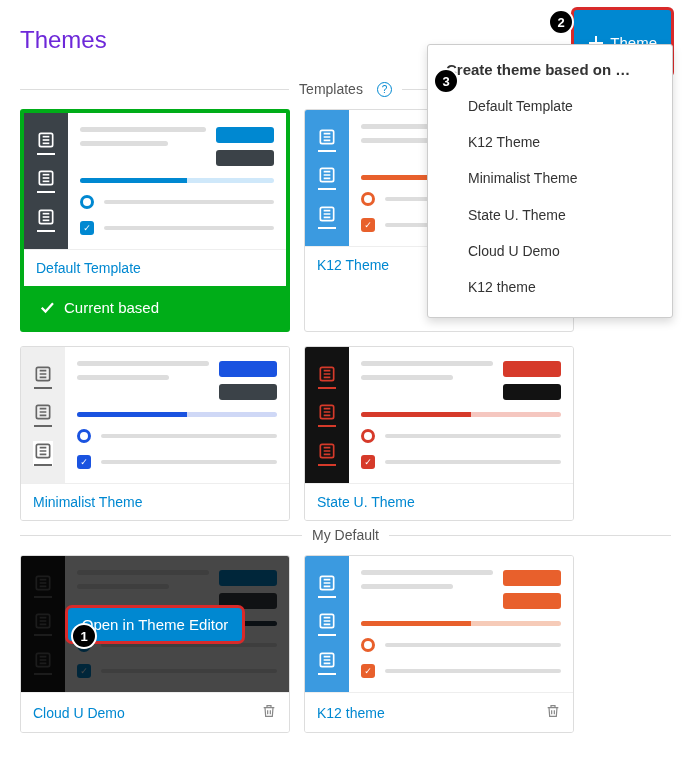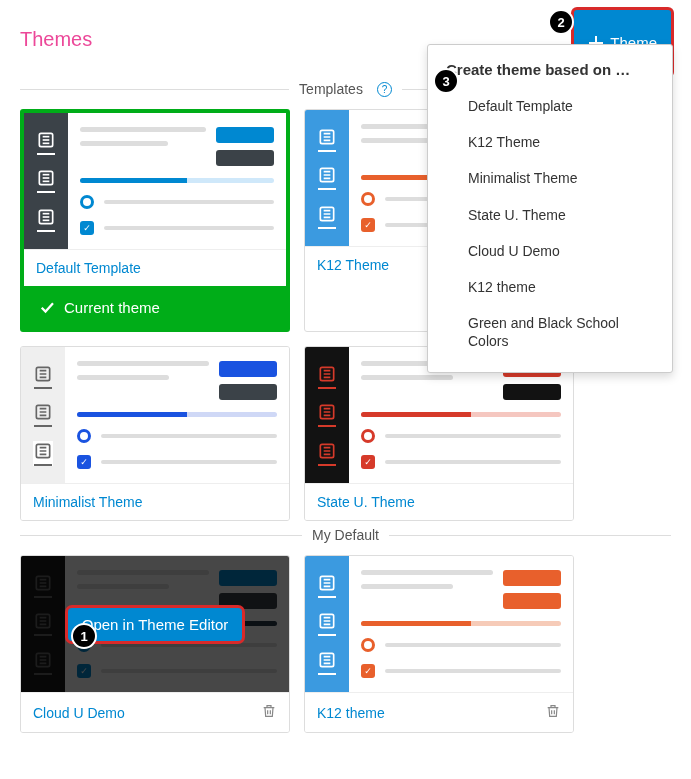--- a/index.html
+++ b/index.html
@@ -1,17 +1,17 @@
 <!DOCTYPE html>
 <html><head>
 <meta charset="utf-8">
 <style>
 * { box-sizing: border-box; margin: 0; padding: 0; }
 body { font-family: -apple-system, "Helvetica Neue", Arial, sans-serif; background: #fff; width: 691px; padding: 10px 20px 20px 20px; color: #333; font-size: 14px; }
-.page-title { font-size: 20px; font-weight: 400; color: #ec4899; margin: 10px 8px 16px 0; }
+.page-title { font-size: 24px; font-weight: 400; color: #6d28d9; margin: 10px 8px 16px 0; }
 .header-row { display: flex; justify-content: space-between; align-items: center; }
 .theme-btn { display: flex; align-items: center; gap: 6px; background: #0088d1; color: #fff; border: none; padding: 24px 14px; border-radius: 3px; font-size: 15px; cursor: pointer; box-shadow: 0 0 0 3px #d82a2a; }
 .theme-btn svg { width: 16px; height: 16px; }
 .section-label { display: flex; align-items: center; gap: 10px; margin: 6px 0 12px 0; color: #555; font-size: 14px; }
 .section-label::before, .section-label::after { content: ""; flex: 1; height: 1px; background: #ddd; }
 .help-icon { width: 15px; height: 15px; border: 1px solid #0088d1; border-radius: 50%; color: #0088d1; font-size: 10px; display: inline-flex; align-items: center; justify-content: center; margin-left: -4px; }
 .grid { display: flex; flex-wrap: wrap; gap: 14px; position: relative; }
 .card { width: 270px; border: 1px solid #ddd; border-radius: 3px; background: #fff; overflow: hidden; position: relative; }
 .card.current { border: 4px solid #00ad18; }
 .preview { display: flex; height: 136px; }
@@ -128,21 +128,21 @@
 
     </div>
     <div class="card-footer">
       <span class="name">Default Template</span>
 
     </div>
     <div class="current-label">
         <svg viewBox="0 0 24 24" width="18" height="18" fill="none" stroke="#fff" stroke-width="3">
           <polyline points="5 13 10 18 20 7"></polyline>
         </svg>
-        <span>Current theme</span>
+        <span>Current based</span>
       </div>
   </div>
     <div class="card">
     <div class="preview" style="position:relative">
       <div class="sidebar" style="background:#3b9ae0">
           <div class="sidebar-item" style="">
             <svg viewBox="0 0 24 24" fill="none" stroke="#ffffff" stroke-width="2">
               <rect x="4" y="4" width="16" height="16" rx="2"></rect>
               <line x1="8" y1="8" x2="16" y2="8"></line>
               <line x1="8" y1="12" x2="16" y2="12"></line>
@@ -472,15 +472,14 @@
 
 <div class="dropdown">
   <div class="dropdown-title">Create theme based on …</div>
   <div id="dropdown-items">
       <div class="dropdown-item">Default Template</div>
       <div class="dropdown-item">K12 Theme</div>
       <div class="dropdown-item">Minimalist Theme</div>
       <div class="dropdown-item">State U. Theme</div>
       <div class="dropdown-item">Cloud U Demo</div>
       <div class="dropdown-item">K12 theme</div>
-      <div class="dropdown-item">Green and Black School Colors</div>
     </div>
 </div>
 
 </body></html>

